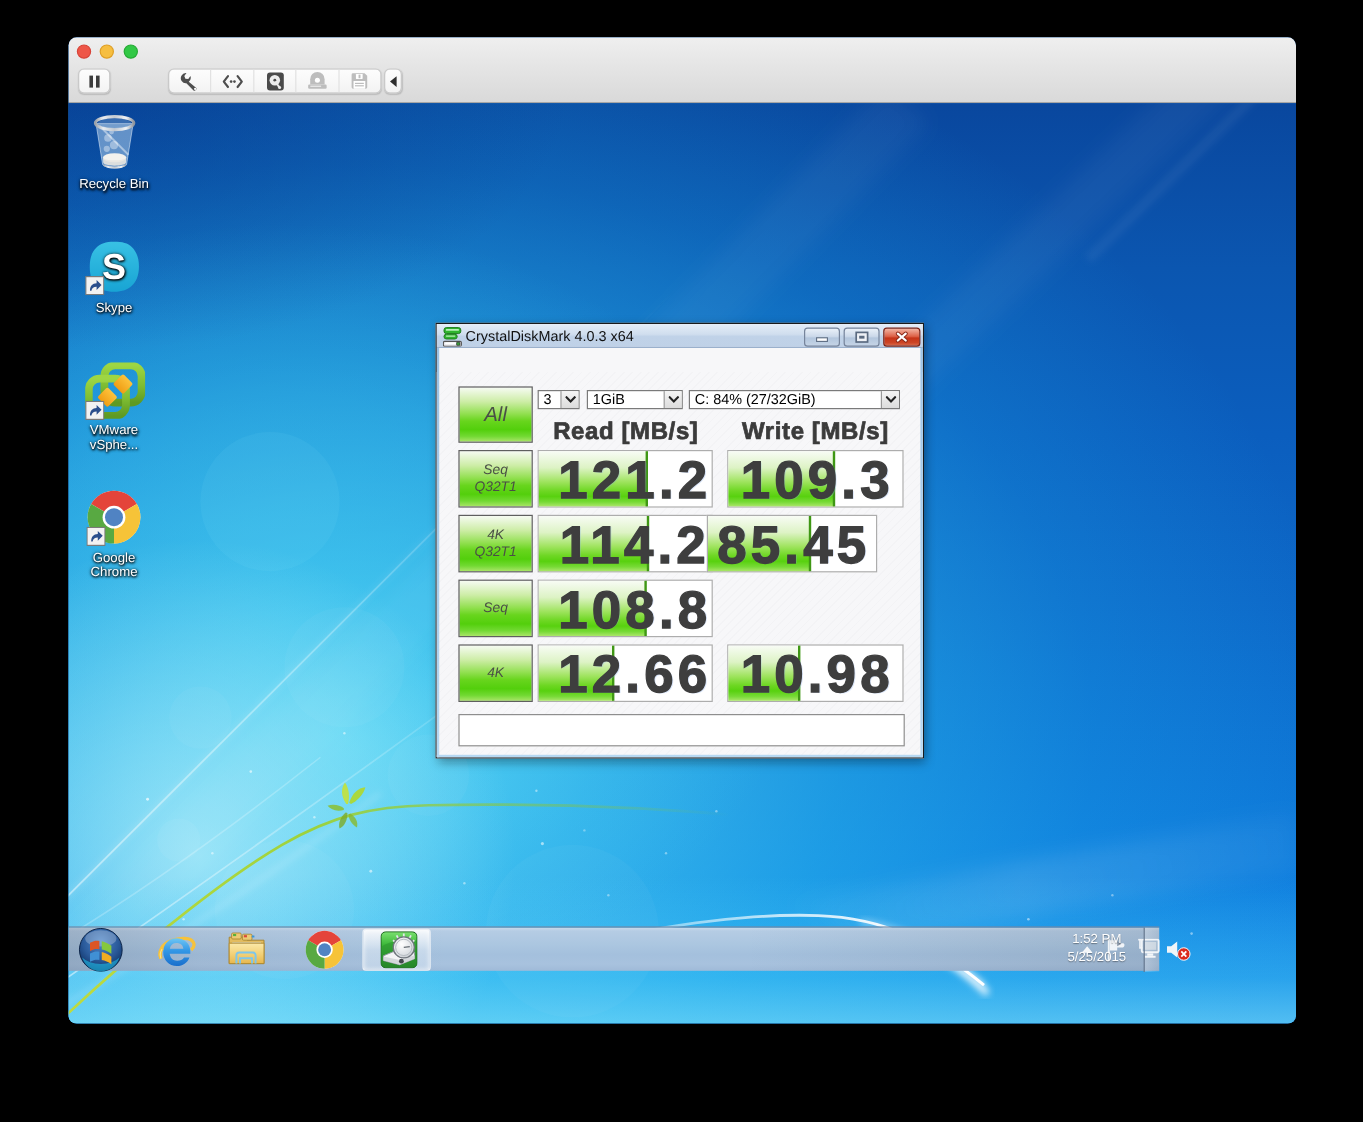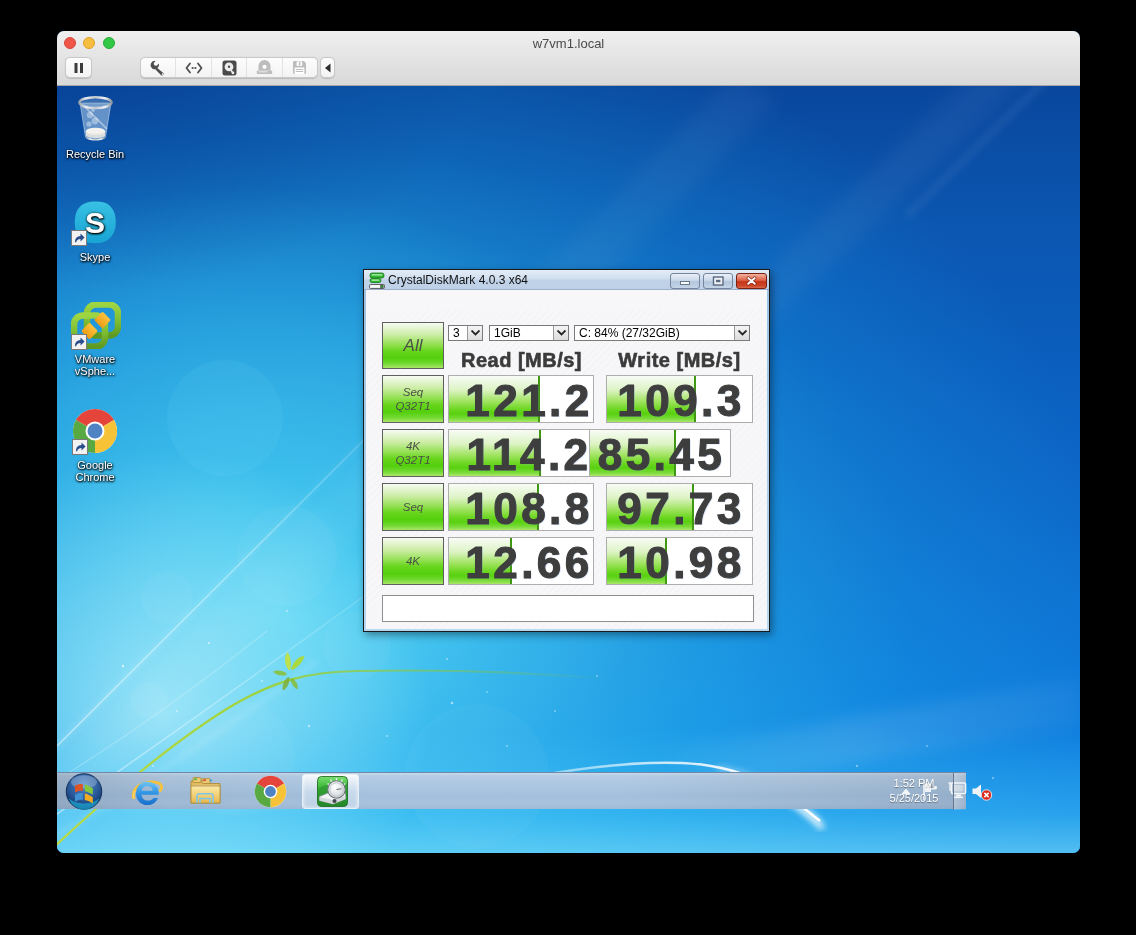--- a/index.html
+++ b/index.html
@@ -59,21 +59,20 @@
   background:linear-gradient(90deg, rgba(70,80,96,0.22) 0%, rgba(70,80,96,0.08) 12%, rgba(255,255,255,0) 35%, rgba(255,255,255,0) 62%, rgba(70,80,96,0.1) 86%, rgba(70,80,96,0.16) 100%),linear-gradient(180deg,#c9dbec 0%,#b5cce4 8%,#abc6e0 40%,#a4c0dd 62%,#a8c2de 85%,#9fbad8 100%);
   border-top:1px solid #7089a8; }
 #cdmtask { position:absolute; left:245px; top:1px; width:57px; height:35px; border-radius:3px; border:1px solid #e8eef5; background:linear-gradient(180deg,rgba(255,255,255,0.85),rgba(235,242,250,0.5) 50%,rgba(210,225,240,0.55)); box-shadow:inset 0 0 4px rgba(255,255,255,0.8); }
 #clock { position:absolute; right:14px; top:3px; width:76px; text-align:center; font-size:11px; color:#fff; text-shadow:0 1px 1px rgba(0,0,0,0.4); line-height:15px; }
 #showdesk { position:absolute; right:0; top:0; width:13px; height:37px; border-left:1px solid #68798f; background:linear-gradient(90deg,rgba(255,255,255,0.25),rgba(255,255,255,0.05)); }
 </style>
 </head>
 <body>
 <div id="macwin">
   <div id="machdr">
-    <div id="mactitle">w7vm1.local</div>
     <div class="light" id="lr"></div>
     <div class="light" id="ly"></div>
     <div class="light" id="lg"></div>
     <div class="tbtn" id="pausebtn">
       <svg width="26" height="20" viewBox="0 0 26 20" style="display:block">
         <rect x="8.5" y="5" width="3" height="10" fill="#3c3c3c"></rect>
         <rect x="14" y="5" width="3" height="10" fill="#3c3c3c"></rect>
       </svg>
     </div>
     <div class="tbtn" id="toolgrp">
@@ -406,25 +405,20 @@
         </div>
 
       <div class="grn lbl" style="top:213px;height:48px;">
           <span>Seq</span>
         </div>
       <div class="cell" style="left:84px;top:213px;width:146px;height:48px;">
           <div class="fill" style="width:89px;"></div>
           <div class="mark" style="left:88px;"></div>
           <div class="num">108.8</div>
         </div>
-      <div class="cell cw" style="left:242px;top:213px;width:147px;height:48px;">
-          <div class="fill" style="width:86px;"></div>
-          <div class="mark" style="left:85px;"></div>
-          <div class="num">97.73</div>
-        </div>
 
       <div class="grn lbl" style="top:267px;height:48px;">
           <span>4K</span>
         </div>
       <div class="cell" style="left:84px;top:267px;width:146px;height:48px;">
           <div class="fill" style="width:62px;"></div>
           <div class="mark" style="left:61px;"></div>
           <div class="num">12.66</div>
         </div>
       <div class="cell cw" style="left:242px;top:267px;width:147px;height:48px;">

